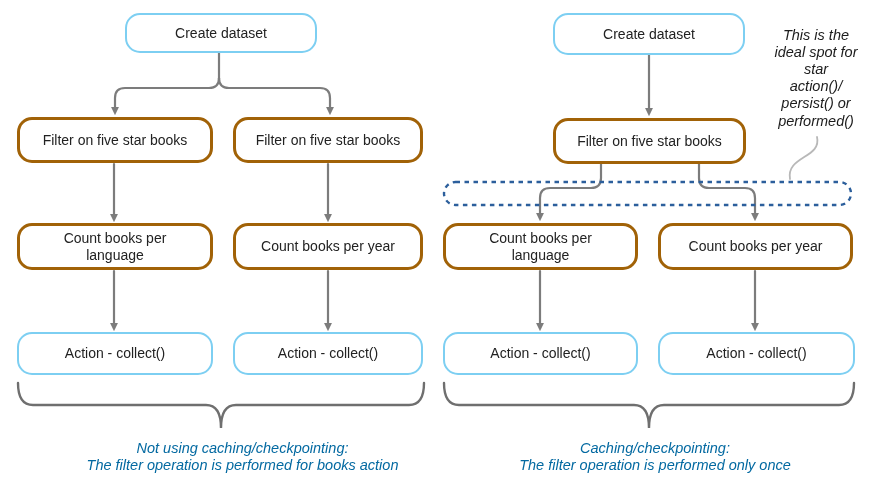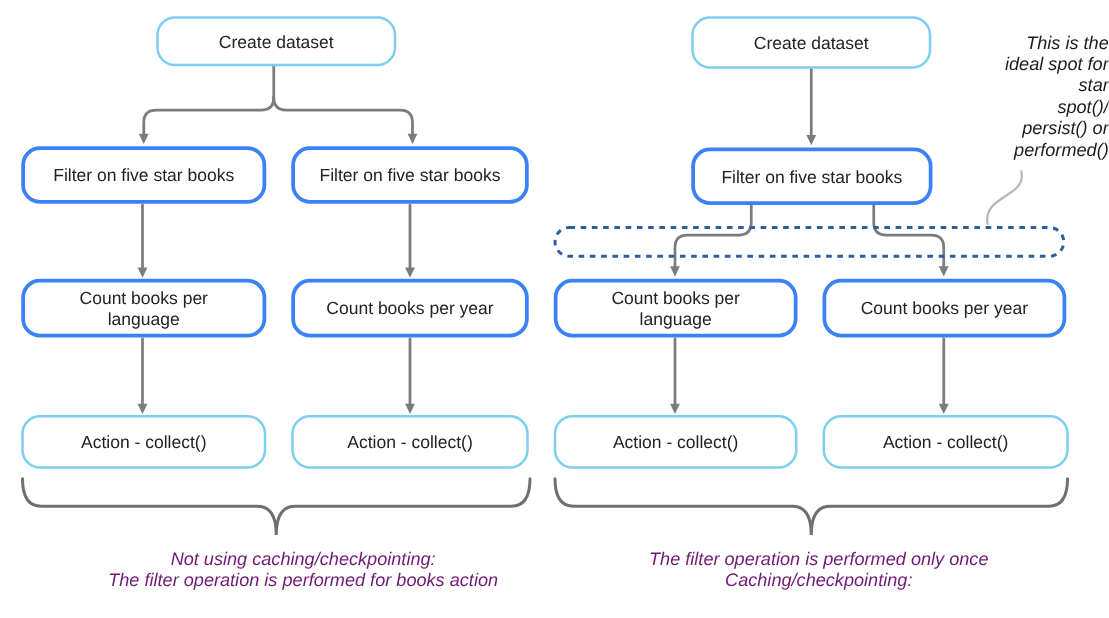--- a/index.html
+++ b/index.html
@@ -17,47 +17,47 @@
     display:flex;align-items:center;justify-content:center;
     text-align:center;
     background:#ffffff;
     border-radius:15px;
     font-size:14px;
     line-height:1.15;
     box-sizing:border-box;
     color:#222222;
   }
   .light{border:2.5px solid #7dcff2;}
-  .dark{border:3px solid #3b82f6;}
+  .dark{border:3px solid #a16207;}
 
   .b-lcreate{left:125px;top:13px;width:192px;height:40px;}
   .b-lfilter1{left:17px;top:117px;width:196px;height:46px;}
   .b-lfilter2{left:233px;top:117px;width:190px;height:46px;}
   .b-lcountlang{left:17px;top:223px;width:196px;height:47px;padding:0 26px;}
   .b-lcountyear{left:233px;top:223px;width:190px;height:47px;}
   .b-laction1{left:17px;top:332px;width:196px;height:43px;}
   .b-laction2{left:233px;top:332px;width:190px;height:43px;}
 
   .b-rcreate{left:553px;top:13px;width:192px;height:42px;}
   .b-rfilter{left:553px;top:118px;width:193px;height:46px;}
   .b-rcountlang{left:443px;top:223px;width:195px;height:47px;padding:0 26px;}
   .b-rcountyear{left:658px;top:223px;width:195px;height:47px;}
   .b-raction1{left:443px;top:332px;width:195px;height:43px;}
   .b-raction2{left:658px;top:332px;width:197px;height:43px;}
 
   .annotation{
     position:absolute;left:745px;top:27px;width:142px;
     font-style:italic;font-size:14.5px;line-height:1.18;
-    text-align:right;color:#1c1c1c;
+    text-align:center;color:#1c1c1c;
   }
   .annotation span{display:block;}
   .caption{
     position:absolute;
     font-style:italic;font-size:14.5px;line-height:1.18;
-    text-align:center;color:#701a75;
+    text-align:center;color:#0369a1;
   }
   .cap-left{left:15px;top:440px;width:455px;}
   .cap-right{left:430px;top:440px;width:450px;}
   .caption span{display:block;}
 </style>
 </head>
 <body>
 
 <div class="stage">
 
@@ -103,27 +103,27 @@
   <div class="box dark b-rfilter">Filter on five star books</div>
   <div class="box dark b-rcountlang">Count books per language</div>
   <div class="box dark b-rcountyear">Count books per year</div>
   <div class="box light b-raction1">Action - collect()</div>
   <div class="box light b-raction2">Action - collect()</div>
 
   <div class="annotation">
     <span>This is the</span>
     <span>ideal spot for</span>
     <span>star</span>
-    <span>spot()/</span>
+    <span>action()/</span>
     <span>persist() or</span>
     <span>performed()</span>
   </div>
 
   <div class="caption cap-left">
     <span>Not using caching/checkpointing:</span>
     <span>The filter operation is performed for books action</span>
   </div>
   <div class="caption cap-right">
+    <span>Caching/checkpointing:</span>
     <span>The filter operation is performed only once</span>
-    <span>Caching/checkpointing:</span>
   </div>
 
 </div>
 
 </body></html>

